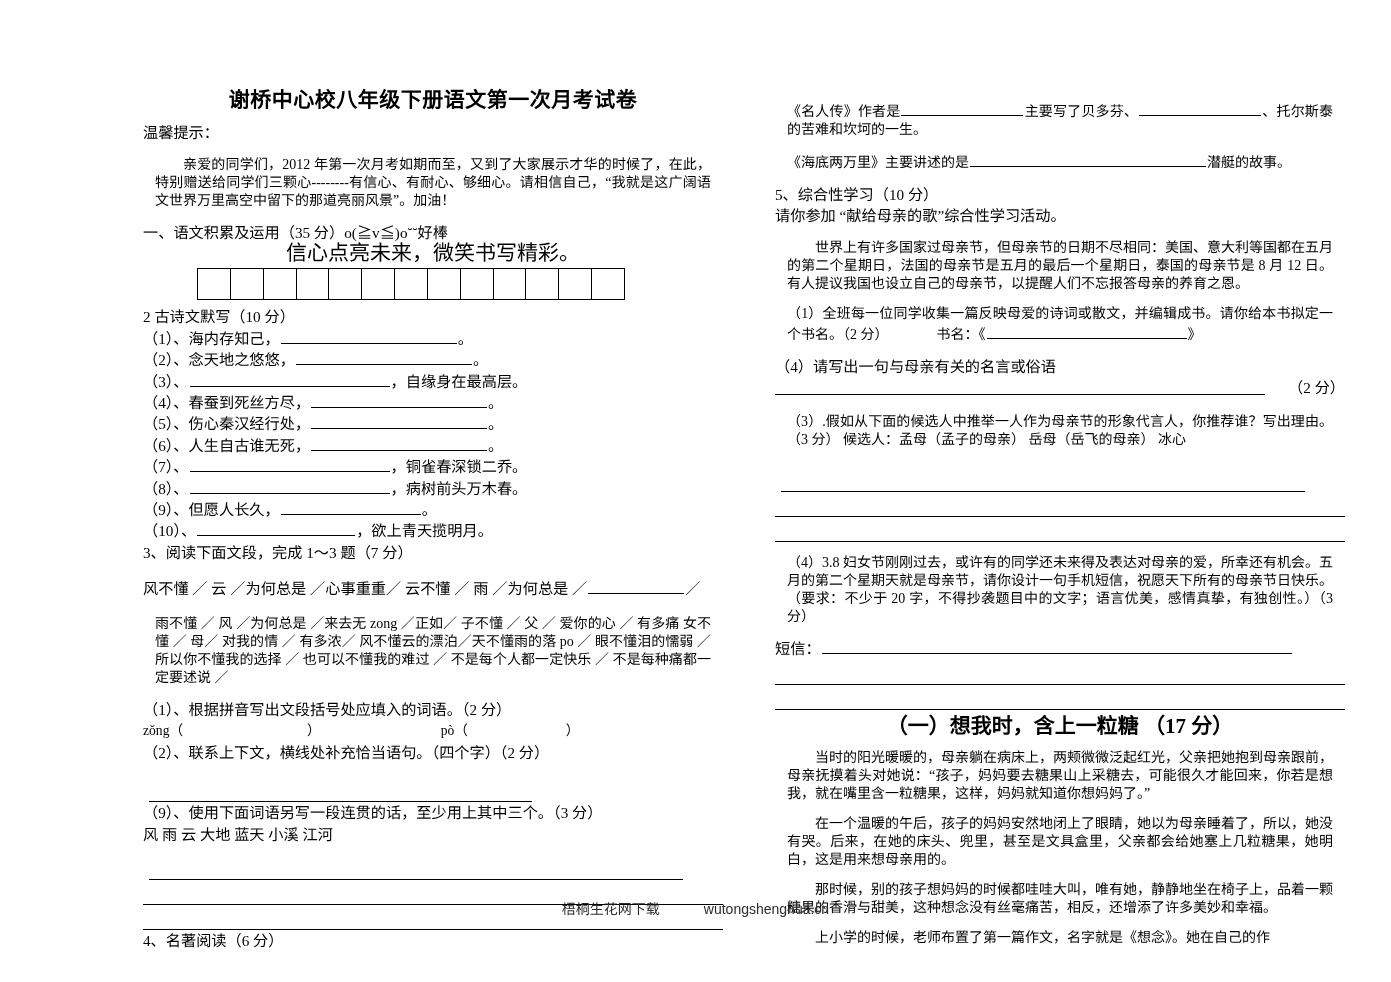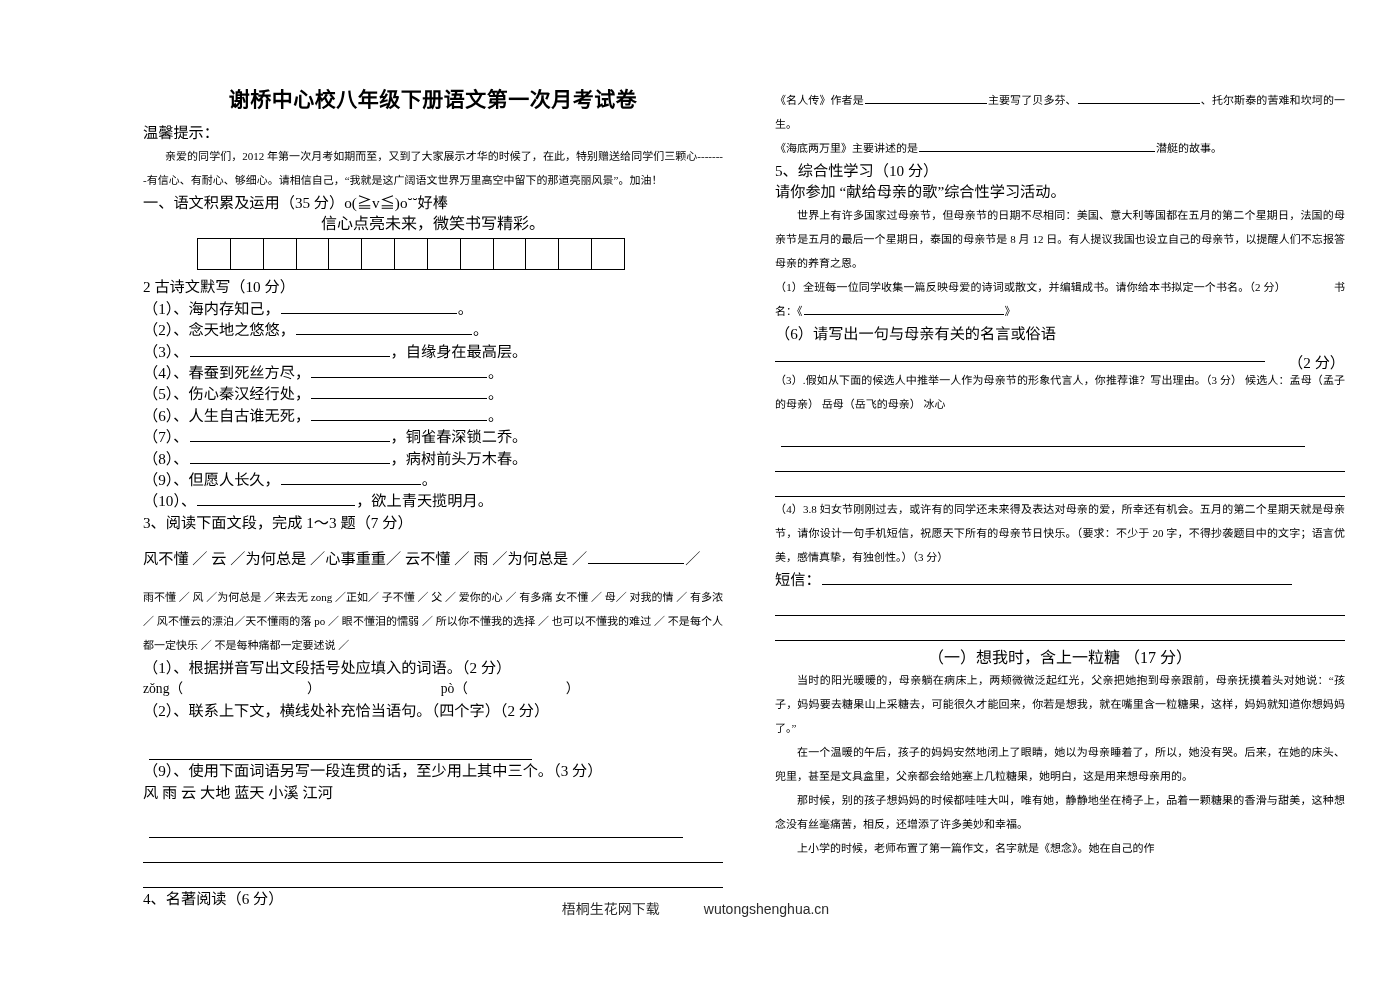--- a/index.html
+++ b/index.html
@@ -52,31 +52,31 @@
     margin: 0 0 9px 0;
     line-height: 1.2;
   }
   .line {
     font-size: 15.2px;
     line-height: 21.4px;
     margin: 0;
     white-space: nowrap;
   }
   .para {
-    font-size: 11px;
-    line-height: 24px;
-    margin: 0;
+    font-size: 14px;
+    line-height: 18px;
+    margin: 12px;
     text-align: justify;
     text-justify: inter-ideograph;
   }
   .indent { text-indent: 2em; }
   .nowrap { white-space: nowrap; }
-  .bold { font-weight: normal; }
+  .bold { font-weight: bold; }
   .sub-title {
-    font-size: 16px;
+    font-size: 21px;
     line-height: 21.4px;
     text-align: center;
     margin: 0;
   }
 
   
   .blank {
     display: inline-block;
     border-bottom: 1.2px solid #000;
     height: 15px;
@@ -248,24 +248,24 @@
       </p>
 
       <p class="line">5、综合性学习（10 分）</p>
       <p class="line">请你参加 “献给母亲的歌”综合性学习活动。</p>
       <p class="para indent">世界上有许多国家过母亲节，但母亲节的日期不尽相同：美国、意大利等国都在五月的第二个星期日，法国的母亲节是五月的最后一个星期日，泰国的母亲节是 8 月 12 日。有人提议我国也设立自己的母亲节，以提醒人们不忘报答母亲的养育之恩。</p>
 
       <p class="para">
         <span>（1）全班每一位同学收集一篇反映母爱的诗词或散文，并编辑成书。请你给本书拟定一个书名。（2 分）</span><span style="display:inline-block;width:48px;"></span><span>书名：《</span><span class="blank b-w200"></span><span>》</span>
       </p>
 
-      <p class="line">（6）请写出一句与母亲有关的名言或俗语</p>
+      <p class="line">（4）请写出一句与母亲有关的名言或俗语</p>
       <p class="line" style="position:relative;height:24px;margin:0;">
         <span style="position:absolute;left:0;top:17px;width:86%;border-bottom:1.3px solid #000;"></span>
-        <span style="position:absolute;right:0;top:8px;">（2 分）</span>
+        <span style="position:absolute;right:0;top:0;">（2 分）</span>
       </p>
 
       <p class="para">（3）.假如从下面的候选人中推举一人作为母亲节的形象代言人，你推荐谁？写出理由。（3 分）  候选人：孟母（孟子的母亲）  岳母（岳飞的母亲）   冰心</p>
       <div class="spacer-6"></div>
       <div class="ruled ruled-92 ruled-indent"></div>
       <div class="ruled ruled-full"></div>
       <div class="ruled ruled-full"></div>
 
       <p class="para">（4）3.8 妇女节刚刚过去，或许有的同学还未来得及表达对母亲的爱，所幸还有机会。五月的第二个星期天就是母亲节，请你设计一句手机短信，祝愿天下所有的母亲节日快乐。（要求：不少于 20 字，不得抄袭题目中的文字；语言优美，感情真挚，有独创性。）（3 分）</p>
 

